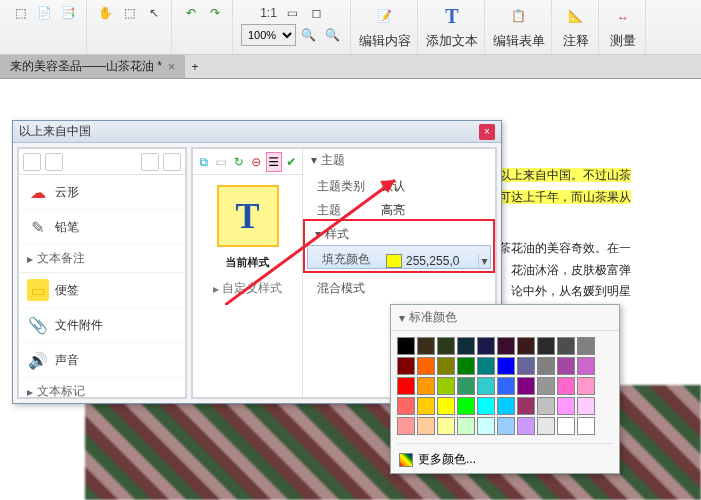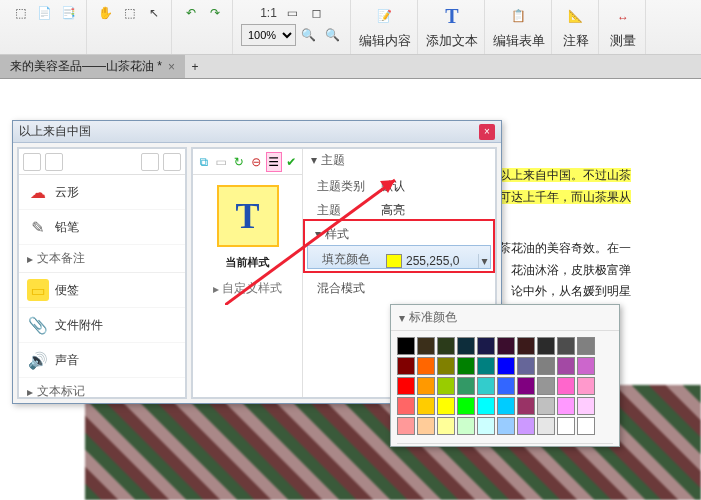--- a/index.html
+++ b/index.html
@@ -285,13 +285,17 @@
       <div class="cell" style="background: rgb(255, 255, 153);"></div>
       <div class="cell" style="background: rgb(204, 255, 204);"></div>
       <div class="cell" style="background: rgb(204, 255, 255);"></div>
       <div class="cell" style="background: rgb(153, 204, 255);"></div>
       <div class="cell" style="background: rgb(204, 153, 255);"></div>
       <div class="cell" style="background: rgb(230, 230, 230);"></div>
       <div class="cell" style="background: rgb(255, 255, 255);"></div>
       <div class="cell" style="background: rgb(255, 255, 255);"></div>
     </div>
  <div class="sep"></div>
+ <div class="more">
+      <span class="mc"></span>
+      <span>更多颜色...</span>
+    </div>
 </div>
 
 </body></html>

